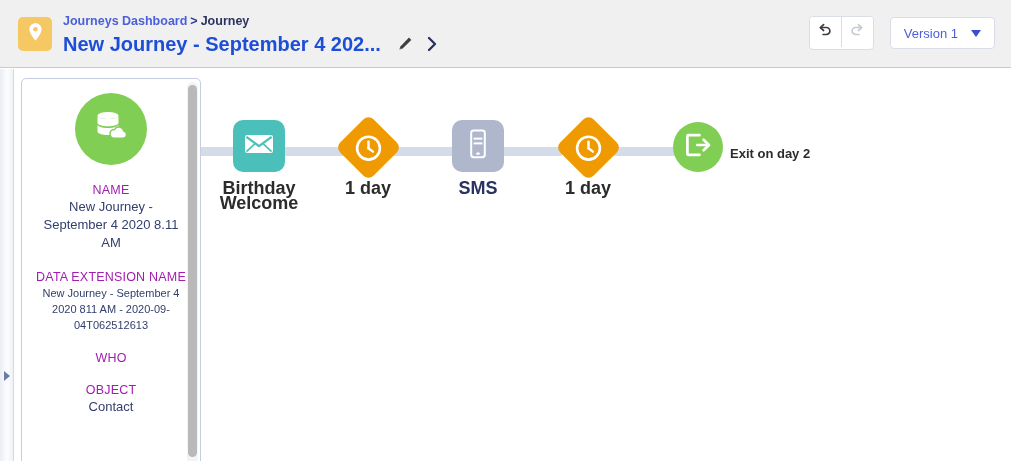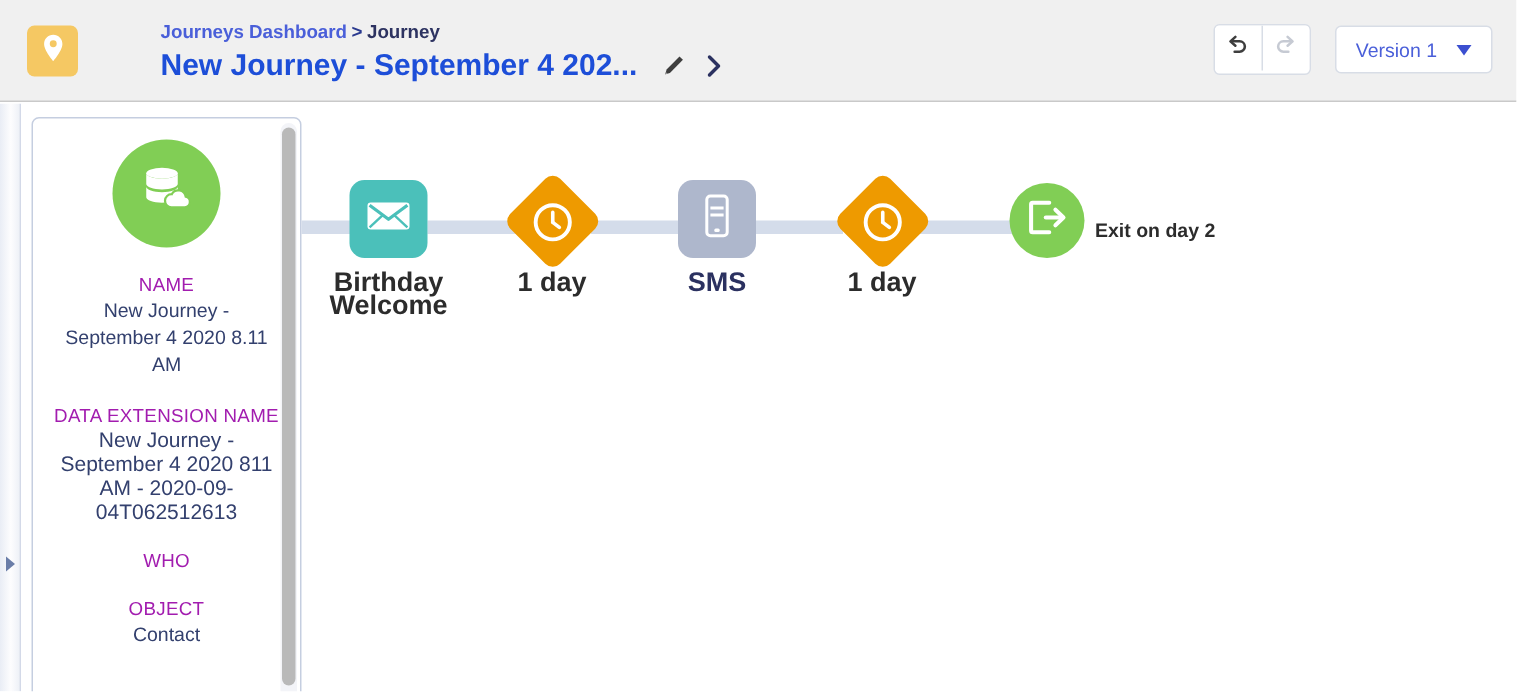--- a/index.html
+++ b/index.html
@@ -30,21 +30,20 @@
     height: 68px;
     background: #f0f0f0;
     border-bottom: 1px solid #c9c9c9;
     box-sizing: border-box;
   }
   .header-left {
     position: absolute;
     left: 18px; top: 14px;
     display: flex;
     align-items: flex-start;
-    gap: 44px;
   }
   .app-badge {
     width: 34px; height: 34px;
     background: #f5c863;
     border-radius: 5px;
     display: flex;
     align-items: center;
     justify-content: center;
     margin-top: 3px;
     flex: none;
@@ -217,21 +216,21 @@
   }
   .field-value {
     margin-top: 1px;
     font-size: 13px;
     color: #33406e;
     line-height: 18px;
     padding: 0 6px;
     word-wrap: break-word;
   }
   .field-value.small {
-    font-size: 14px;
+    font-size: 11px;
     line-height: 16px;
   }
   
   .card-scroll-track {
     position: absolute;
     right: 2px; top: 3px;
     width: 11px;
     height: 386px;
     background: #f3f4f8;
     border-radius: 6px;

